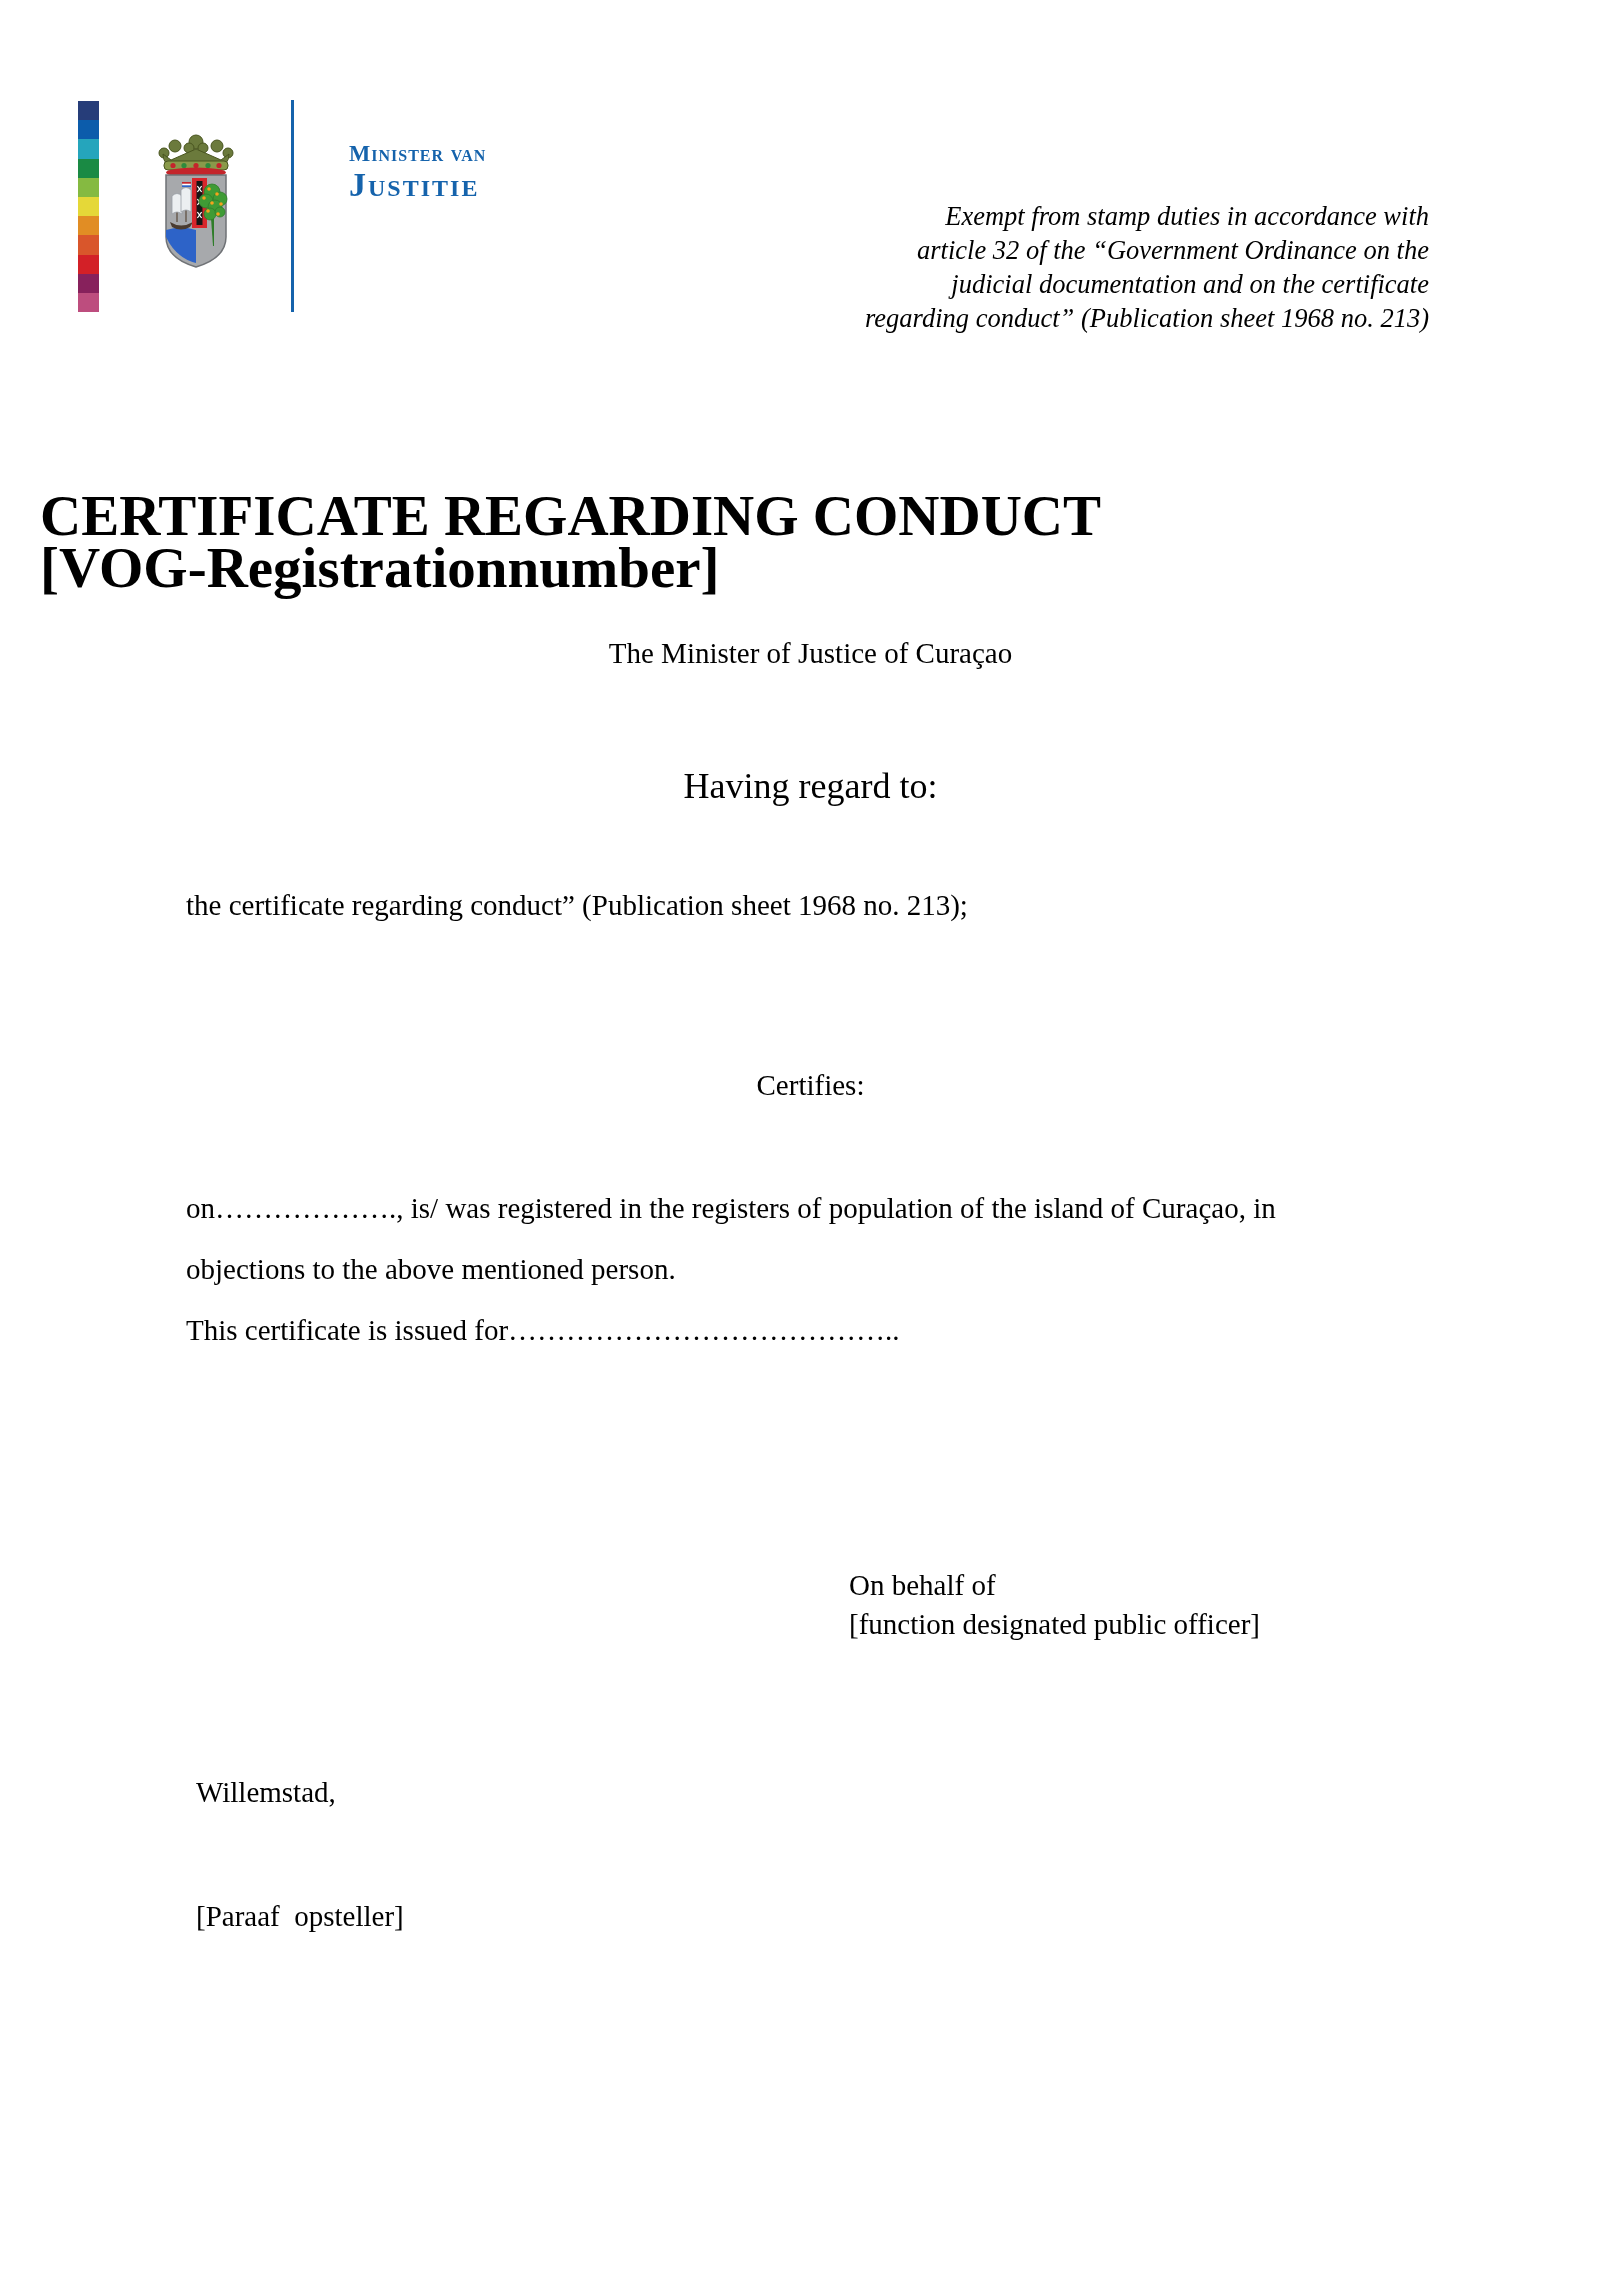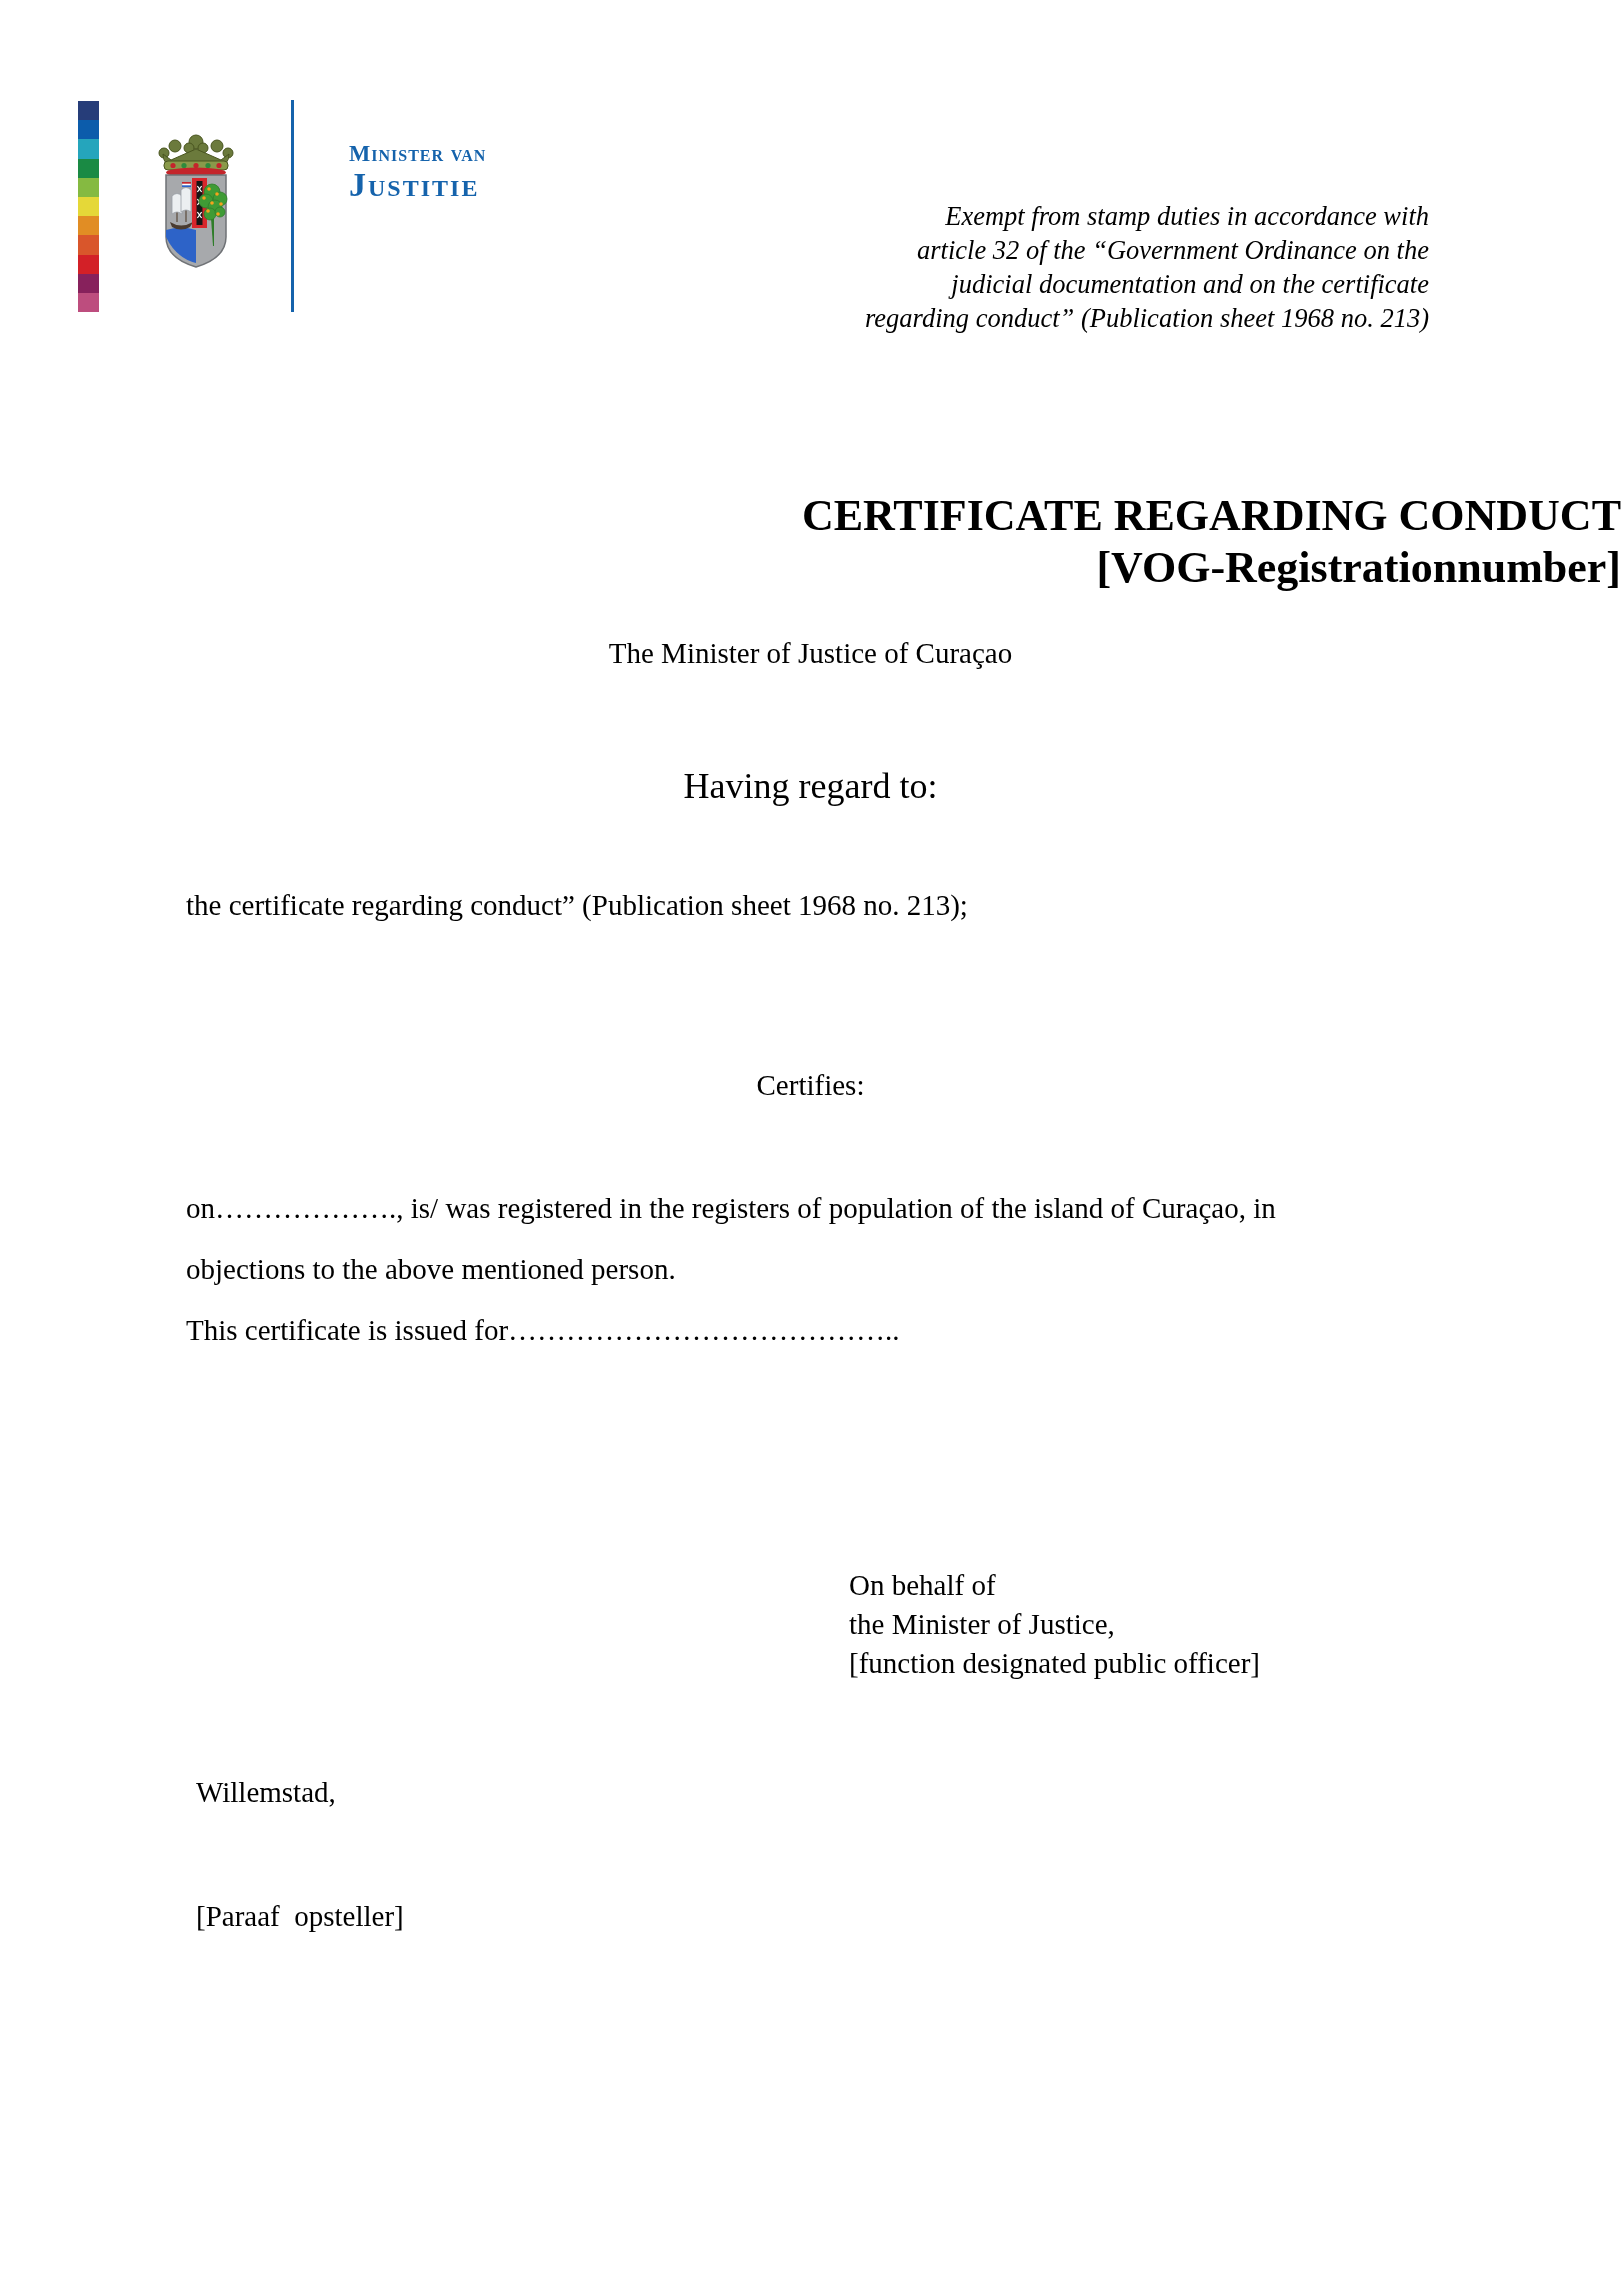--- a/index.html
+++ b/index.html
@@ -48,23 +48,23 @@
     position:absolute; top:199px; right:192px;
     width:608px;
     text-align:right;
     font-style:italic;
     font-size:26.5px; line-height:34px;
   }
 
   
   .doc-title {
     position:absolute; top:490px; left:0; width:100%;
-    text-align:right;
+    text-align:left;
     font-weight:bold;
-    font-size:44px; line-height:52px;padding-left:40px;
+    font-size:57px; line-height:52px;padding-left:40px;
   }
   .issuer-line {
     position:absolute; top:637px; left:0; width:100%;
     text-align:center; font-size:29px;
   }
   .having-line {
     position:absolute; top:765px; left:0; width:100%;
     text-align:center; font-size:36px;
   }
   .certifies-line {
@@ -211,21 +211,20 @@
   <div class="certifies-line">Certifies:</div>
 
   <div class="certify-par">
     <div>on………………., is/ was registered in the registers of population of the island of Curaçao, in</div>
     <div>objections to the above mentioned person.</div>
     <div>This certificate is issued for…………………………………..</div>
   </div>
 
   <div class="signature-block">
     <div>On behalf of</div>
-    <div>the Minister of Justice,</div>
     <div>[function designated public officer]</div>
   </div>
 
   <div class="place-line">Willemstad,</div>
 
   <div class="paraaf-line">[Paraaf&nbsp; opsteller]</div>
 
 </div>
 
 

